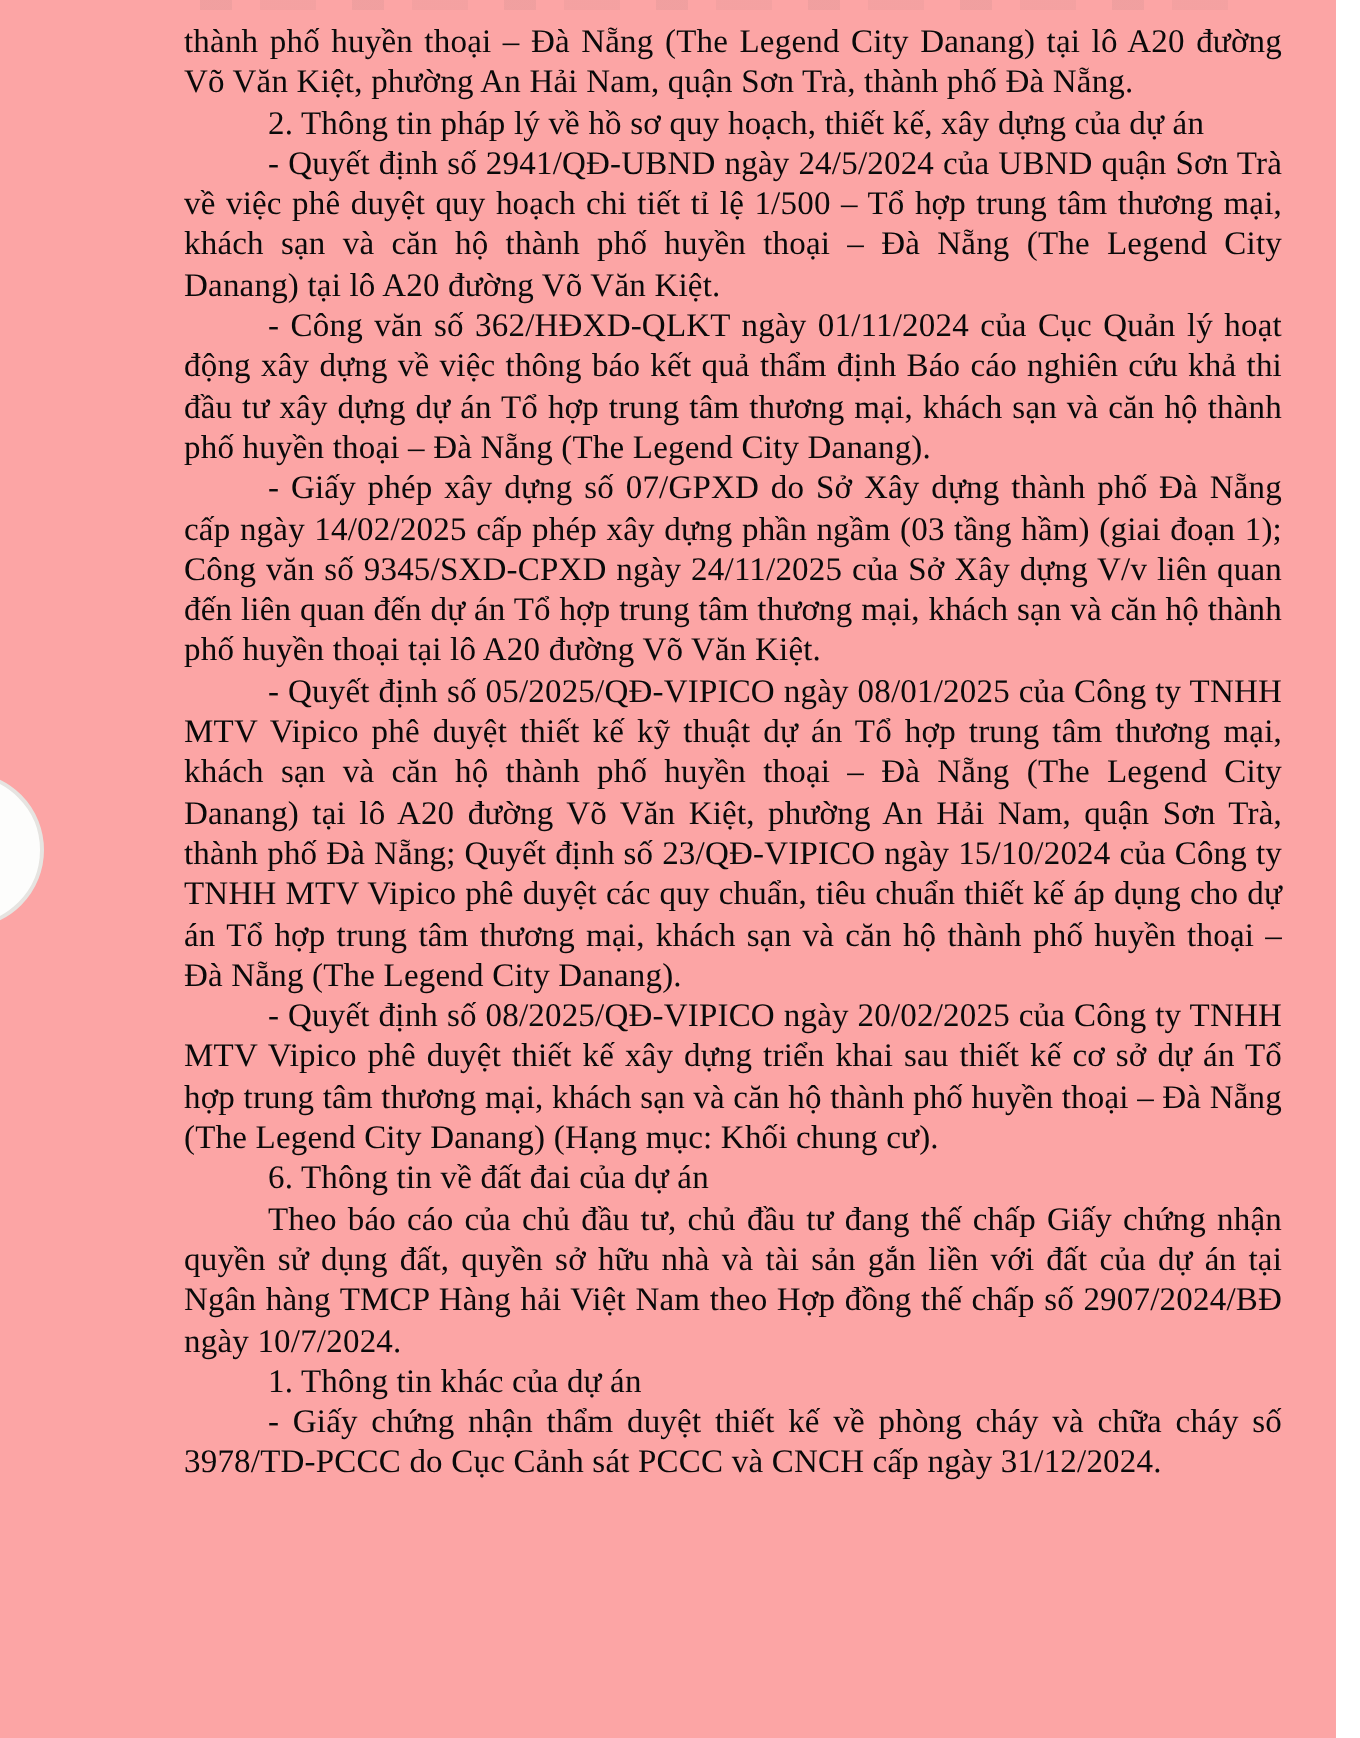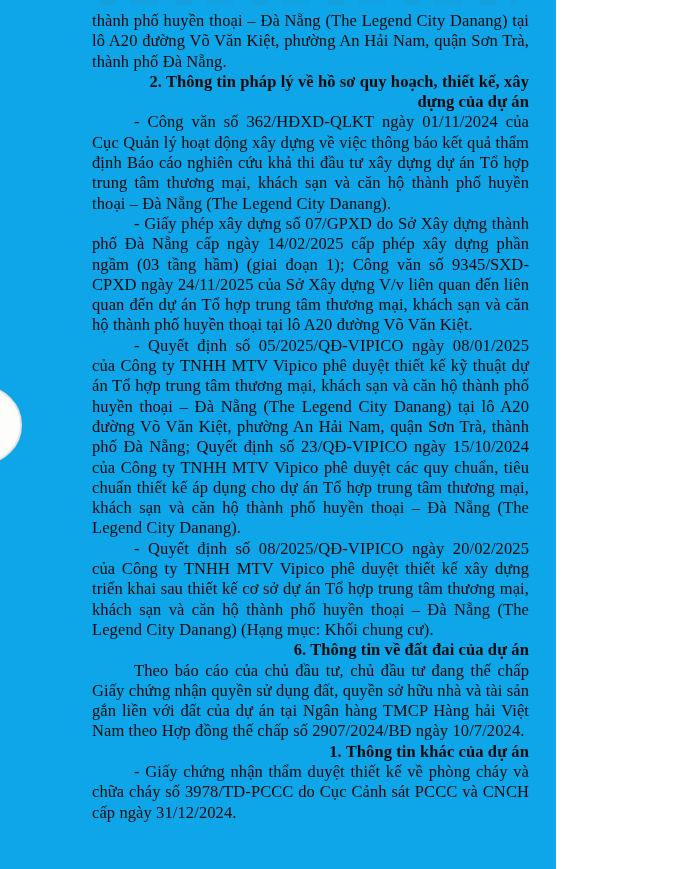--- a/index.html
+++ b/index.html
@@ -2,23 +2,23 @@
 <html><head>
 <meta charset="utf-8">
 <style>
   html, body {
     margin: 0;
     padding: 0;
     background: #ffffff;
   }
   .screen {
     position: relative;
-    width: 556px;
+    width: 668px;
     height: 869px;
-    background: #0ea5e9;
+    background: #fca5a5;
     overflow: hidden;
     font-family: "Liberation Serif", "DejaVu Serif", serif;
     color: #0a0a0a;
   }
   .page-body {
     position: absolute;
     top: 11px;
     left: 92px;
     right: 27px;
     text-align: justify;
@@ -26,22 +26,22 @@
     line-height: 20.3px;
     letter-spacing: 0.1px;
   }
   .para, .heading {
     margin: 0;
     text-indent: 42px;
     font-size: 16.5px;
     line-height: 20.3px;
   }
   .heading {
-    font-weight: bold;
-    text-align: right;
+    font-weight: normal;
+    text-align: left;
   }
   .no-indent {
     text-indent: 0;
   }
   
   .clipped-line-remnant {
     position: absolute;
     top: 0;
     left: 100px;
     right: 40px;
@@ -73,20 +73,21 @@
 
 <div class="screen">
 
   <div class="clipped-line-remnant"></div>
 
   <div class="floating-circle"></div>
 
   <div class="page-body">
     <p class="para no-indent">thành phố huyền thoại – Đà Nẵng (The Legend City Danang) tại lô A20 đường Võ Văn Kiệt, phường An Hải Nam, quận Sơn Trà, thành phố Đà Nẵng.</p>
     <h2 class="heading">2. Thông tin pháp lý về hồ sơ quy hoạch, thiết kế, xây dựng của dự án</h2>
+    <p class="para">- Quyết định số 2941/QĐ-UBND ngày 24/5/2024 của UBND quận Sơn Trà về việc phê duyệt quy hoạch chi tiết tỉ lệ 1/500 – Tổ hợp trung tâm thương mại, khách sạn và căn hộ thành phố huyền thoại – Đà Nẵng (The Legend City Danang) tại lô A20 đường Võ Văn Kiệt.</p>
     <p class="para">- Công văn số 362/HĐXD-QLKT ngày 01/11/2024 của Cục Quản lý hoạt động xây dựng về việc thông báo kết quả thẩm định Báo cáo nghiên cứu khả thi đầu tư xây dựng dự án Tổ hợp trung tâm thương mại, khách sạn và căn hộ thành phố huyền thoại – Đà Nẵng (The Legend City Danang).</p>
     <p class="para">- Giấy phép xây dựng số 07/GPXD do Sở Xây dựng thành phố Đà Nẵng cấp ngày 14/02/2025 cấp phép xây dựng phần ngầm (03 tầng hầm) (giai đoạn 1); Công văn số 9345/SXD-CPXD ngày 24/11/2025 của Sở Xây dựng V/v liên quan đến liên quan đến dự án Tổ hợp trung tâm thương mại, khách sạn và căn hộ thành phố huyền thoại tại lô A20 đường Võ Văn Kiệt.</p>
     <p class="para">- Quyết định số 05/2025/QĐ-VIPICO ngày 08/01/2025 của Công ty TNHH MTV Vipico phê duyệt thiết kế kỹ thuật dự án Tổ hợp trung tâm thương mại, khách sạn và căn hộ thành phố huyền thoại – Đà Nẵng (The Legend City Danang) tại lô A20 đường Võ Văn Kiệt, phường An Hải Nam, quận Sơn Trà, thành phố Đà Nẵng; Quyết định số 23/QĐ-VIPICO ngày 15/10/2024 của Công ty TNHH MTV Vipico phê duyệt các quy chuẩn, tiêu chuẩn thiết kế áp dụng cho dự án Tổ hợp trung tâm thương mại, khách sạn và căn hộ thành phố huyền thoại – Đà Nẵng (The Legend City Danang).</p>
     <p class="para">- Quyết định số 08/2025/QĐ-VIPICO ngày 20/02/2025 của Công ty TNHH MTV Vipico phê duyệt thiết kế xây dựng triển khai sau thiết kế cơ sở dự án Tổ hợp trung tâm thương mại, khách sạn và căn hộ thành phố huyền thoại – Đà Nẵng (The Legend City Danang) (Hạng mục: Khối chung cư).</p>
     <h2 class="heading">6. Thông tin về đất đai của dự án</h2>
     <p class="para">Theo báo cáo của chủ đầu tư, chủ đầu tư đang thế chấp Giấy chứng nhận quyền sử dụng đất, quyền sở hữu nhà và tài sản gắn liền với đất của dự án tại Ngân hàng TMCP Hàng hải Việt Nam theo Hợp đồng thế chấp số 2907/2024/BĐ ngày 10/7/2024.</p>
     <h2 class="heading">1. Thông tin khác của dự án</h2>
     <p class="para">- Giấy chứng nhận thẩm duyệt thiết kế về phòng cháy và chữa cháy số 3978/TD-PCCC do Cục Cảnh sát PCCC và CNCH cấp ngày 31/12/2024.</p>
   </div>
 

